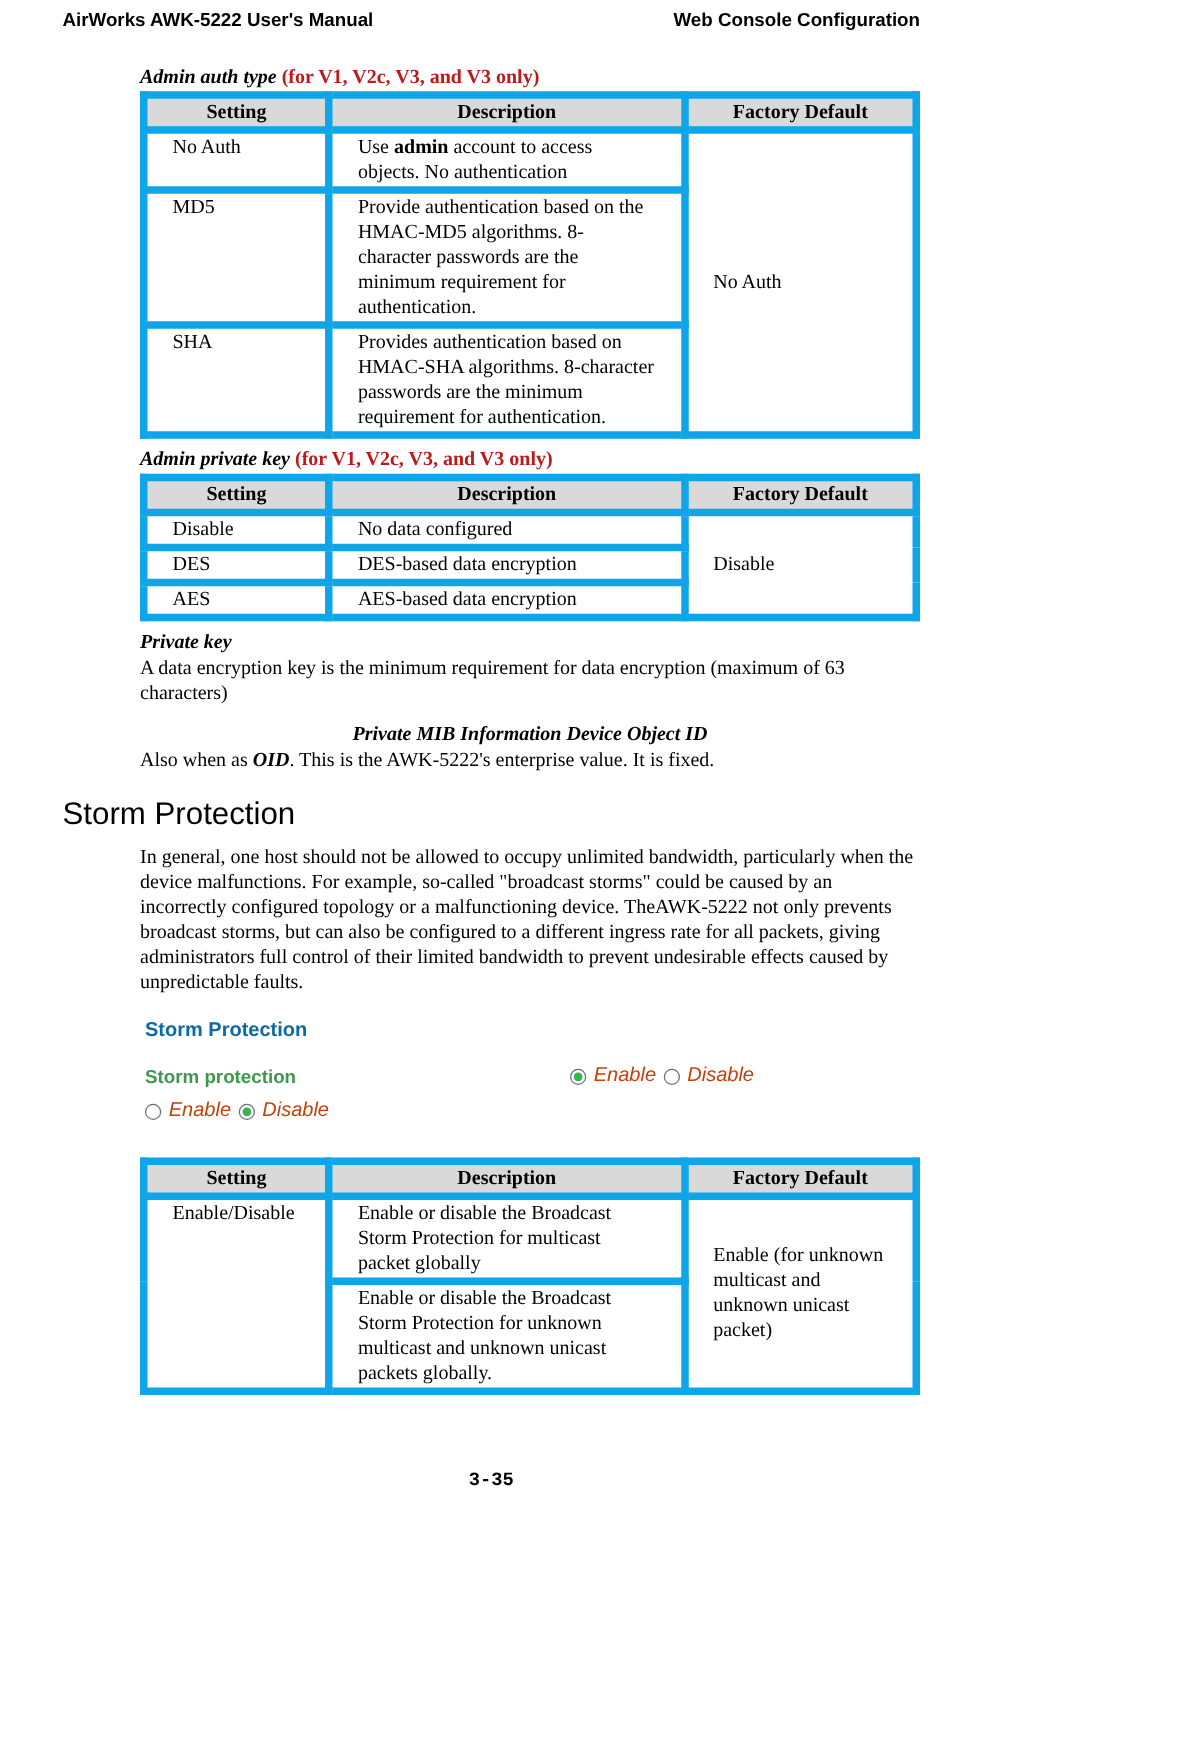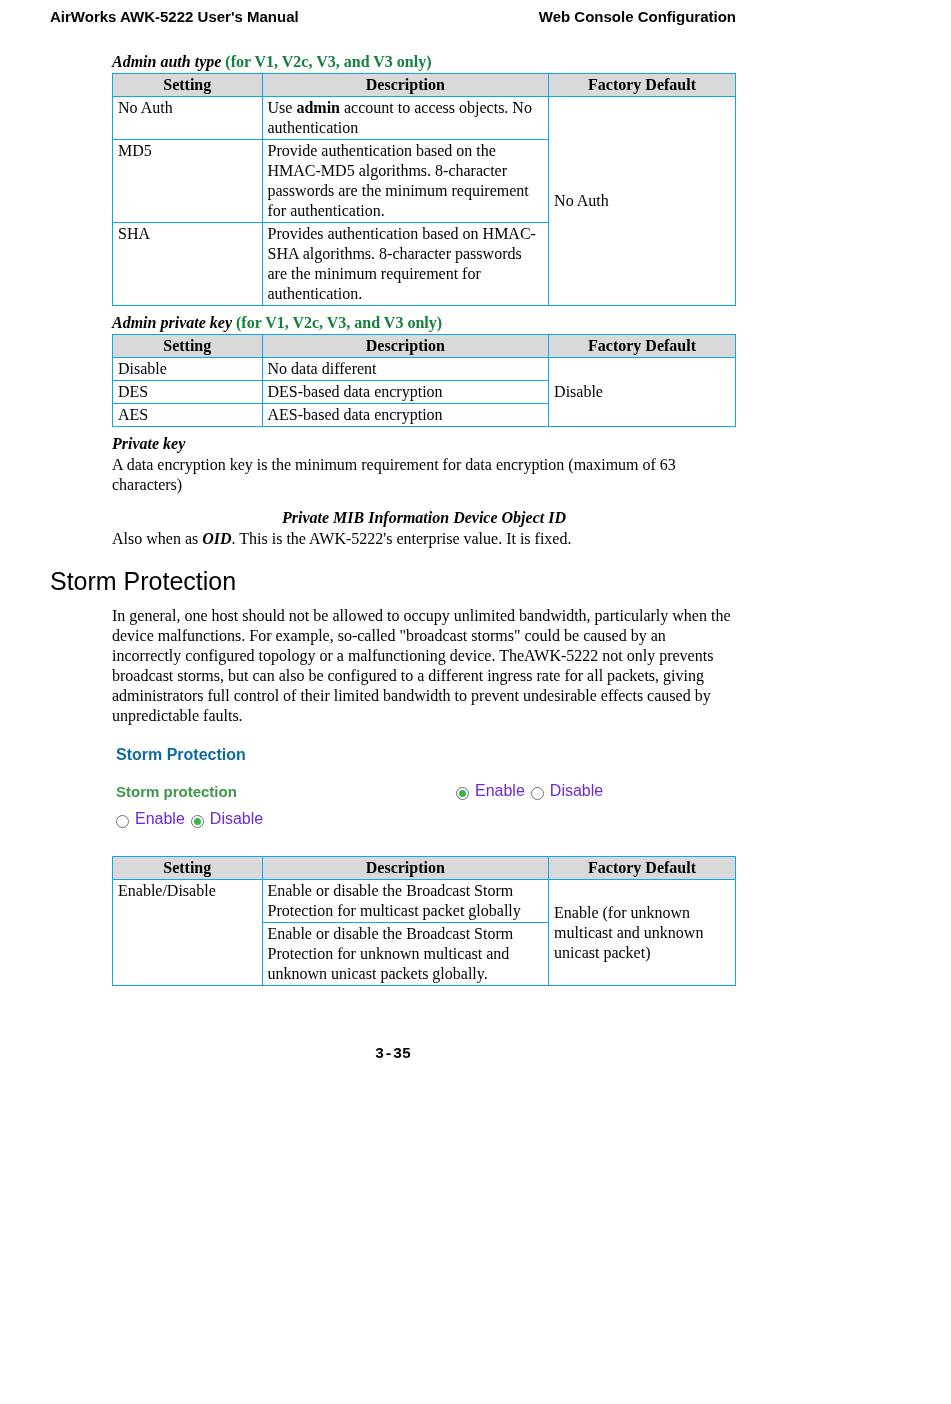--- a/index.html
+++ b/index.html
@@ -27,21 +27,21 @@
   .section-body {
     margin-left: 62px;
   }
   .para-title {
     font-style: italic;
     font-weight: bold;
     margin-top: 6px;
     margin-bottom: 2px;
   }
   .para-title .v-note {
-    color: #15803d;
+    color: #b91c1c;
     font-style: normal;
     font-weight: bold;
   }
   .para-title.nomargin { margin-top: 14px; text-align: center; }
   p.body {
     margin: 2px 0 10px 0;
     line-height: 1.25;
   }
   h2.section {
     font-family: Arial, Helvetica, sans-serif;
@@ -49,22 +49,22 @@
     font-size: 25px;
     margin: 18px 0 10px 0;
   }
   table.spec {
     border-collapse: collapse;
     width: 100%;
     margin-bottom: 8px;
     table-layout: fixed;
   }
   table.spec th, table.spec td {
-    border: 1px solid #0ea5e9;
-    padding: 1px 5px;
+    border: 6px solid #0ea5e9;
+    padding: 1px 20px;
     vertical-align: top;
     text-align: left;
     font-size: 16px;
     line-height: 1.25;
   }
   table.spec th {
     background: #d9d9d9;
     font-weight: bold;
     text-align: center;
   }
@@ -91,27 +91,28 @@
     align-items: center;
     margin-bottom: 10px;
   }
   .storm-panel .sp-label {
     color: #3e984c;
     font-weight: bold;
     font-size: 15px;
     width: 340px;
   }
   .storm-panel .sp-ctrl {
-    color: #6d28d9;
+    color: #c2410c;
     display: flex;
-    align-items: flex-end;
+    align-items: center;
     gap: 6px;
     font-weight: normal;
     font-size: 16px;
     font-family: Arial, sans-serif;
+    font-style: italic;
   }
   .radio {
     display: inline-block;
     width: 13px; height: 13px;
     border: 1px solid #6b7178;
     border-radius: 50%;
     position: relative;
     background: #fff;
     box-sizing: border-box;
   }
@@ -188,21 +189,21 @@
           <col class="c3">
         </colgroup>
       <tbody>
           <tr>
         <th>Setting</th>
         <th>Description</th>
         <th>Factory Default</th>
       </tr>
       <tr>
         <td>Disable</td>
-        <td>No data different</td>
+        <td>No data configured</td>
         <td class="fd-cell" rowspan="3">Disable</td>
       </tr>
       <tr>
         <td>DES</td>
         <td>DES-based data encryption</td>
       </tr>
       <tr>
         <td>AES</td>
         <td>AES-based data encryption</td>
       </tr>

